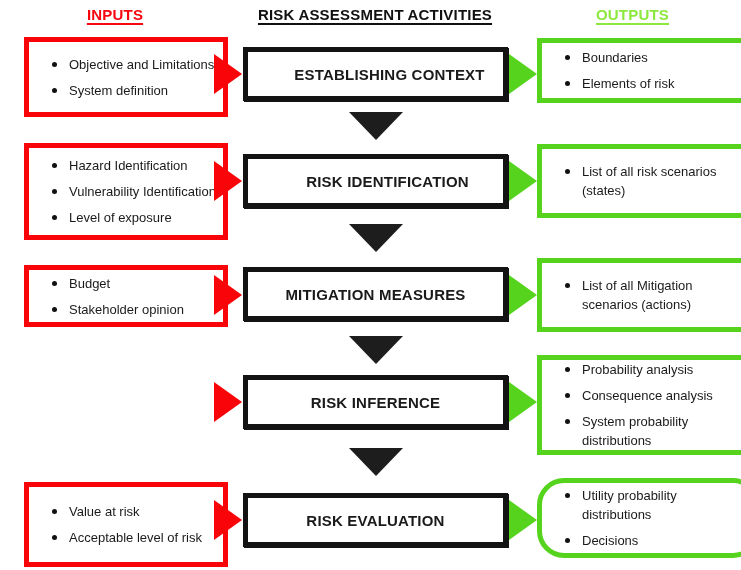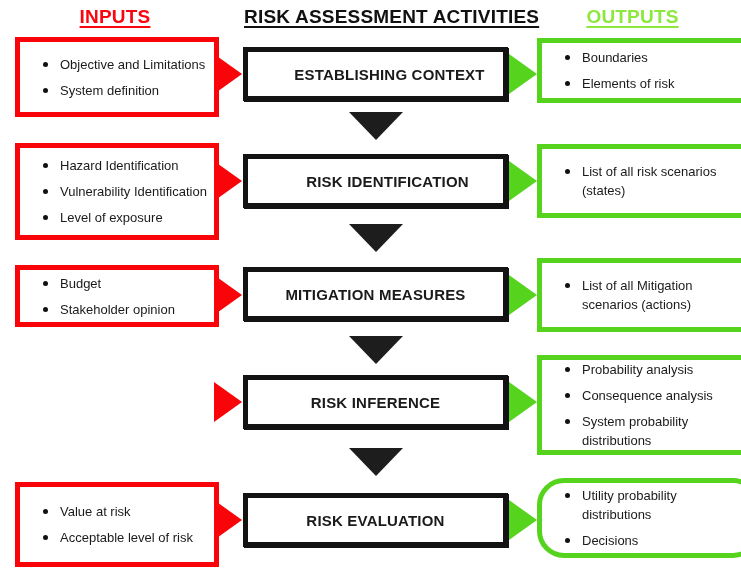--- a/index.html
+++ b/index.html
@@ -6,33 +6,33 @@
   #stage{
     position:relative;
     width:741px;height:570px;
     background:#ffffff;
     font-family:"Liberation Sans", sans-serif;
     color:#1a1a1a;
     overflow:hidden;
   }
   .hdr{
     position:absolute;top:6px;height:20px;
-    font-size:19px;font-weight:bold;text-align:center;
+    font-size:15px;font-weight:bold;text-align:center;
     text-decoration:underline;text-decoration-thickness:2px;text-underline-offset:3px;
     letter-spacing:.2px;white-space:nowrap;
   }
   .hdr.inputs{left:55px;width:120px;color:#f90711;}
   .hdr.acts{left:244px;width:262px;color:#111111;}
   .hdr.outputs{left:575px;width:115px;color:#8de83e;}
 
   .box{
     position:absolute;box-sizing:border-box;background:#ffffff;
     display:flex;flex-direction:column;justify-content:center;
   }
-  .rbox{left:15px;width:204px;border:5px solid #f90408;}
+  .rbox{left:24px;width:204px;border:5px solid #f90408;}
   .gbox{left:537px;width:223px;border:5px solid #56d41d;}
   .bbox{
     left:243px;width:265px;height:54px;border:5px solid #131313;
     align-items:center;justify-content:center;
     font-size:15px;font-weight:bold;letter-spacing:.2px;
     text-align:center;box-shadow:1px 1px 0 #131313;
   }
   .r1r{top:37px;height:80px;}
   .r2r{top:143px;height:97px;}
   .r3r{top:265px;height:62px;}

